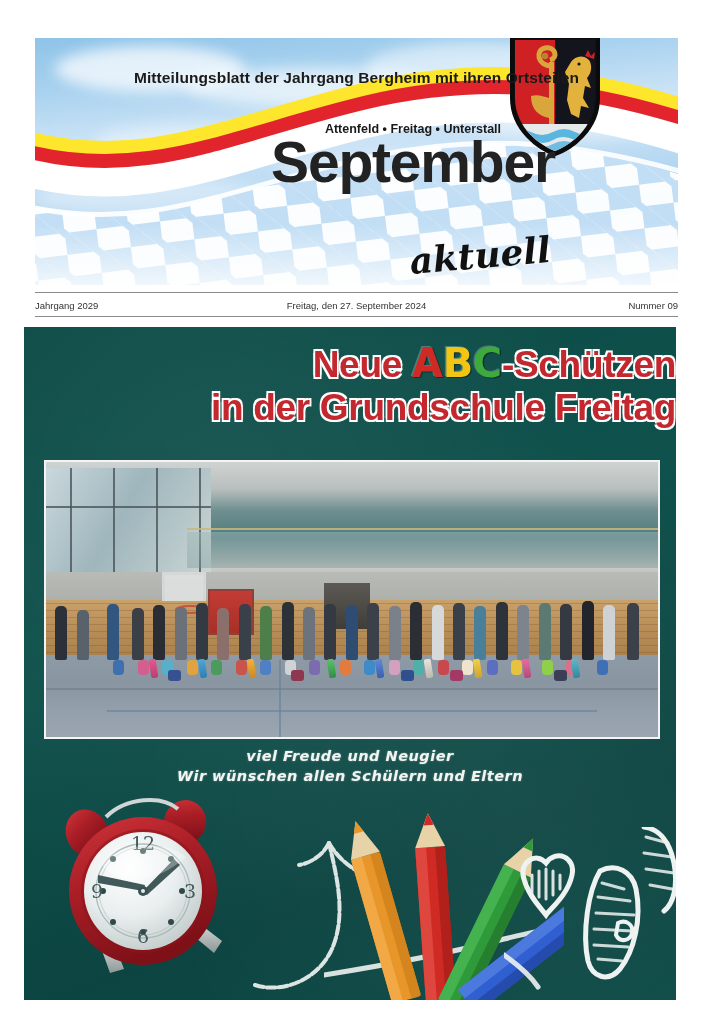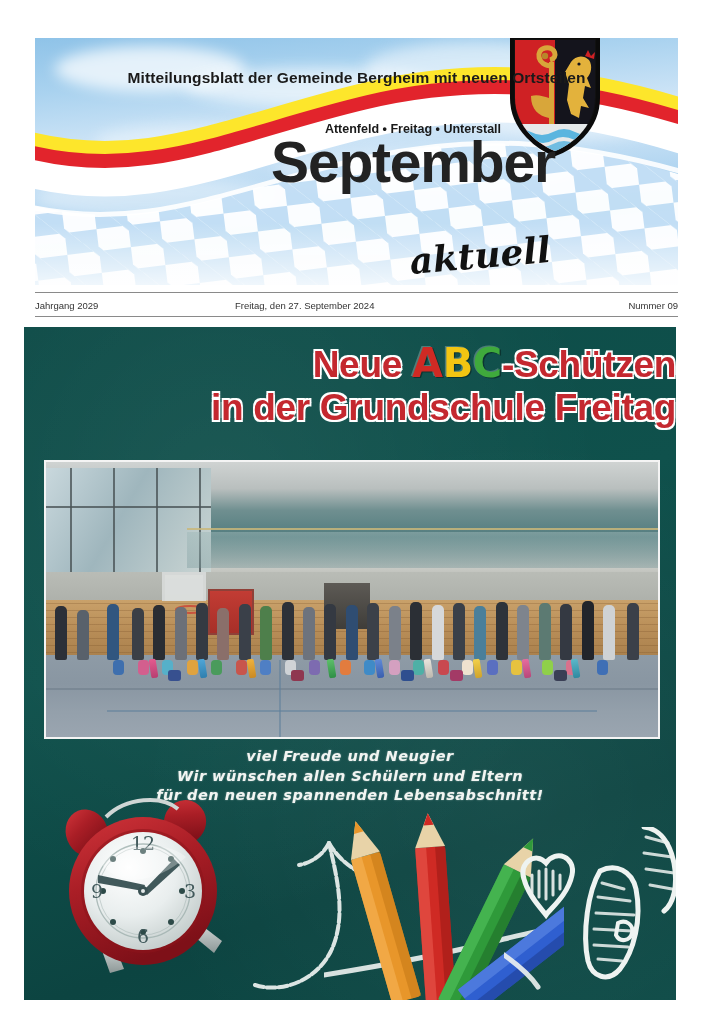--- a/index.html
+++ b/index.html
@@ -50,21 +50,21 @@
   
   .crest{position:absolute;left:474px;top:-2px;width:92px;height:120px;}
 
   
   .rule{position:absolute;left:35px;width:643px;height:1px;background:#8a8a8a;}
   .rule-top{top:292px;}
   .rule-bot{top:316px;}
   .infobar{position:absolute;left:35px;top:296px;width:643px;height:18px;
     display:flex;align-items:center;font-size:9.5px;color:#333;}
   .ib-l{flex:0 0 200px;text-align:left;}
-  .ib-c{flex:1;text-align:left;}
+  .ib-c{flex:1;text-align:center;}
   .ib-r{flex:0 0 200px;text-align:right;}
 
   
   .board{position:absolute;left:24px;top:327px;width:652px;height:673px;
     background:
       radial-gradient(ellipse at 30% 25%,rgba(255,255,255,.06),rgba(255,255,255,0) 60%),
       radial-gradient(ellipse at 75% 70%,rgba(255,255,255,.05),rgba(255,255,255,0) 55%),
       linear-gradient(160deg,#0d4b47 0%,#0f514c 40%,#0c4441 75%,#0e4b47 100%);
     overflow:hidden;}
 
@@ -181,21 +181,21 @@
         <path d="M76,20 l3,-6 l3,6 l4,-4 l-1,7" fill="#cf2124"></path>
         <circle cx="70" cy="28" r="1.6" fill="#14141c"></circle>
 
         <rect x="0" y="88" width="92" height="32" fill="#e6e9ea"></rect>
         <path d="M0,96 q11,-6 22,0 t22,0 t22,0 t26,0 v8 q-13,6 -26,0 t-22,0 t-22,0 t-22,0 Z" fill="#5ab5df"></path>
         <path d="M0,108 q11,-6 22,0 t22,0 t22,0 t26,0 v10 H0 Z" fill="#5ab5df" opacity="0.85"></path>
       </g>
       <path d="M3,1 H89 V62 C89,94 61,113 46,118 C31,113 3,94 3,62 Z" fill="none" stroke="#0b0b0b" stroke-width="4"></path>
     </svg>
 
-    <div class="mh-title">Mitteilungsblatt der Gemeinde Bergheim mit neuen Ortsteilen</div>
+    <div class="mh-title">Mitteilungsblatt der Jahrgang Bergheim mit ihren Ortsteilen</div>
     <div class="mh-sub">Attenfeld • Freitag • Unterstall</div>
     <div class="mh-word">September</div>
     <div class="mh-aktuell">aktuell</div>
   </div>
 
   <div class="rule rule-top"></div>
   <div class="infobar">
     <div class="ib-l">Jahrgang 2029</div>
     <div class="ib-c">Freitag, den 27. September 2024</div>
     <div class="ib-r">Nummer 09</div>
@@ -294,21 +294,20 @@
         <div class="bag" style="left:40%;background:#8f3750;"></div>
         <div class="bag" style="left:58%;background:#2f4f8f;"></div>
         <div class="bag" style="left:66%;background:#a33a66;"></div>
         <div class="bag" style="left:83%;background:#3a3f55;"></div>
       </div>
     </div>
 
     <div class="msg">
       <div>viel Freude und Neugier</div>
       <div>Wir wünschen allen Schülern und Eltern</div>
-      <div>für den neuen spannenden Lebensabschnitt!</div>
     </div>
 
     <svg class="clock" viewBox="0 0 186 186">
       <defs>
         <radialGradient id="faceG" cx="38%" cy="30%" r="75%">
           <stop offset="0%" stop-color="#ffffff"></stop>
           <stop offset="55%" stop-color="#e9eeee"></stop>
           <stop offset="100%" stop-color="#c3cccb"></stop>
         </radialGradient>
         <linearGradient id="bodyG" x1="0" y1="0" x2="0.4" y2="1">

